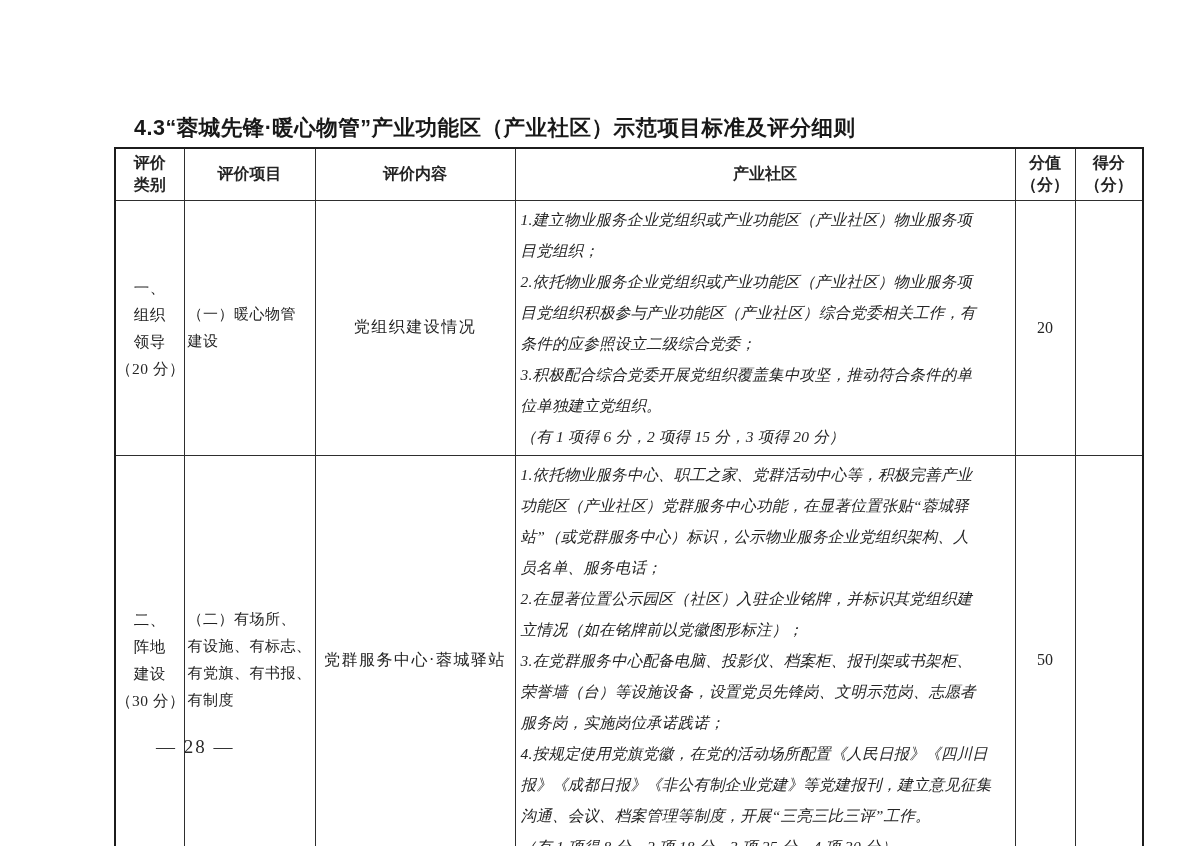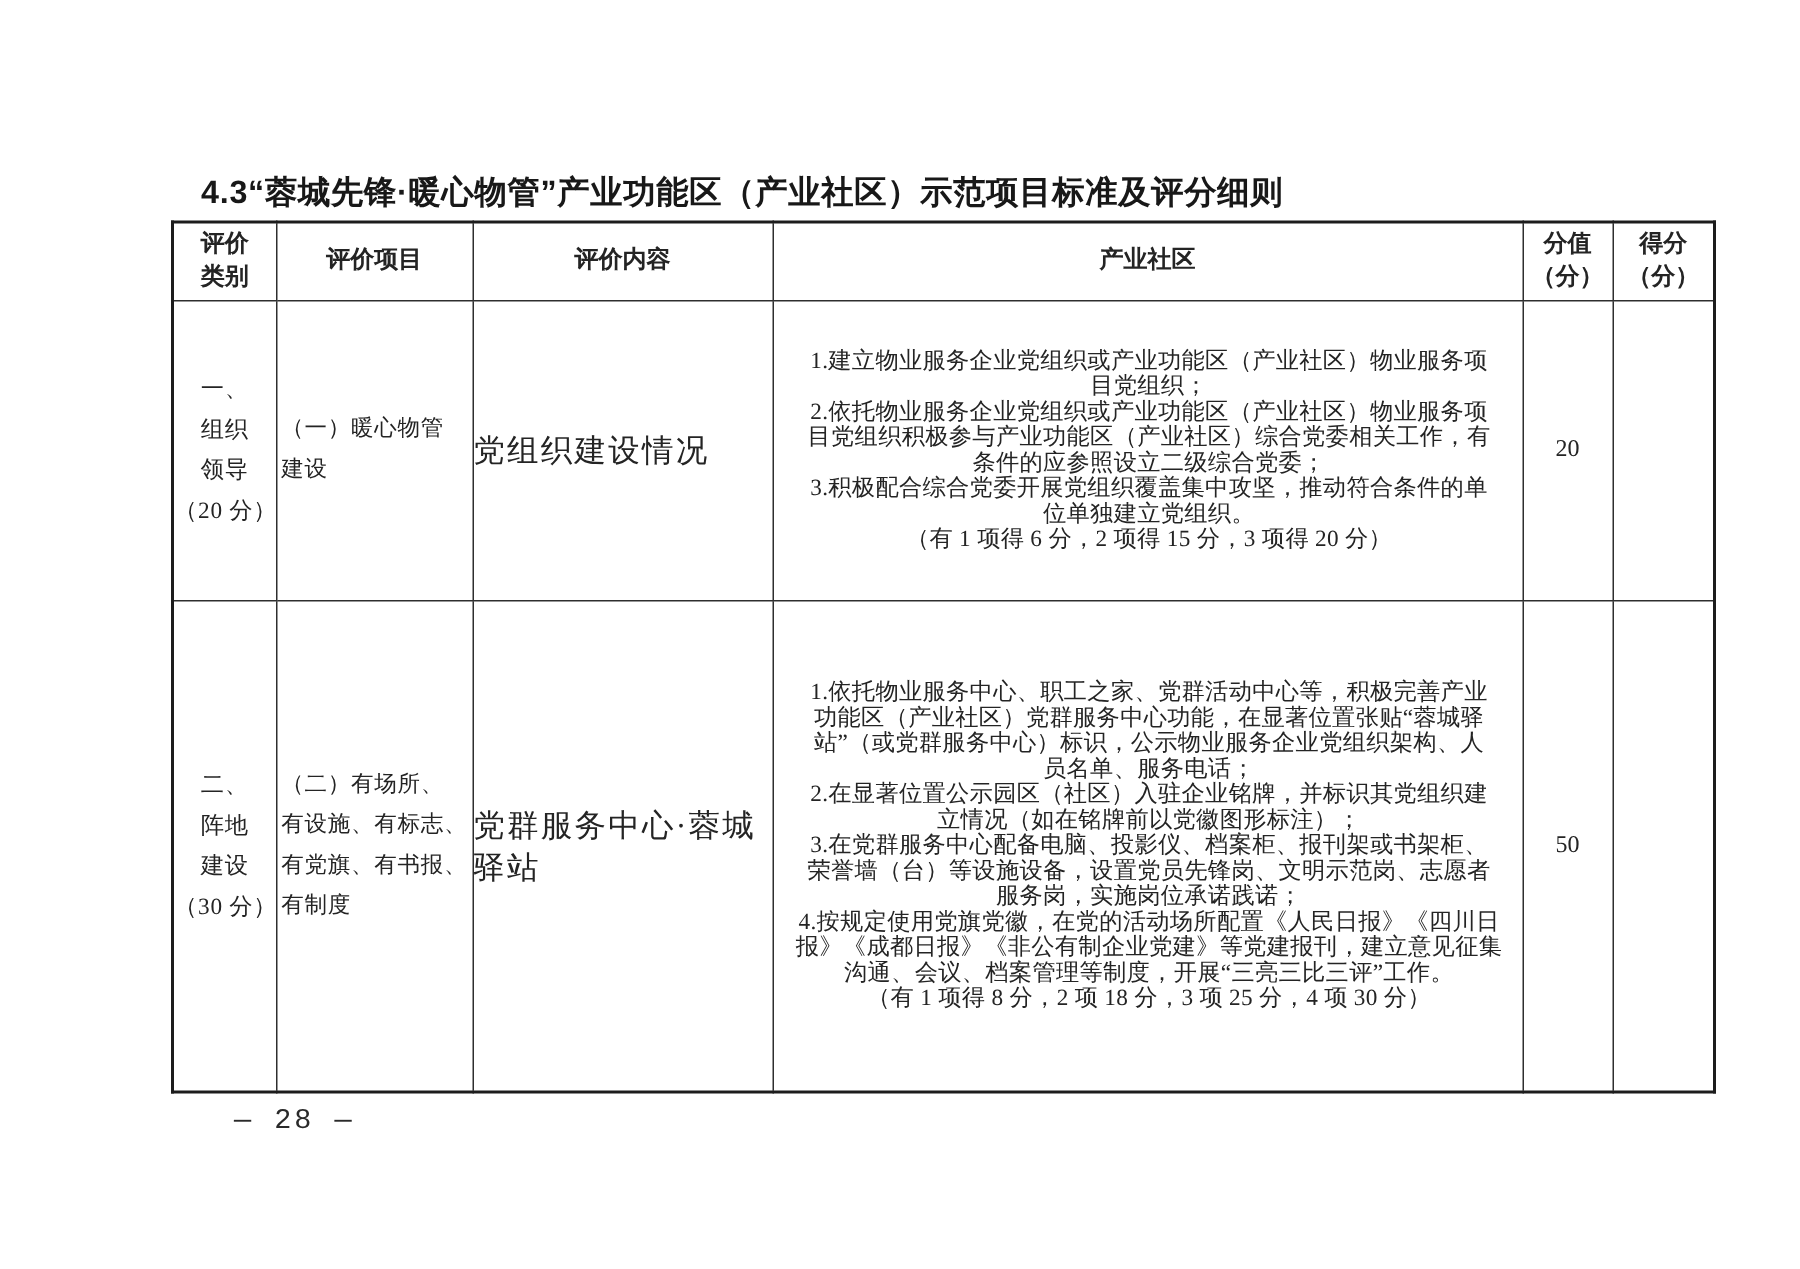--- a/index.html
+++ b/index.html
@@ -62,47 +62,49 @@
   }
   td.cell-item {
     font-size: 15px;
     line-height: 27px;
     text-align: left;
     white-space: pre-line;
     padding-left: 3px;
     letter-spacing: 0.5px;
   }
   td.cell-content {
-    font-size: 21px;
+    font-size: 16px;
+    text-align: center;
     letter-spacing: 1.5px;
   }
   td.cell-standard {
     font-size: 15.5px;
-    line-height: 17px;
-    text-align: center;
+    line-height: 31px;
+    text-align: left;
     white-space: pre-line;
     padding: 3px 3px 3px 5px;
     letter-spacing: 0.2px;
+    font-style: italic;
   }
   td.cell-score {
     font-size: 16px;
     text-align: center;
     font-family: Liberation Serif, serif;
   }
   td.cell-obtained {
     font-size: 16px;
     text-align: center;
   }
   .page-footer {
     position: absolute;
     left: 156px; top: 736px;
     font-size: 19px;
     letter-spacing: 2px;
     color: #2a2a2a;
-    font-family: Liberation Mono, monospace;
+    font-family: Liberation Serif, serif;
   }
 </style>
 </head>
 <body>
 
 <div class="page">
 
   <div class="doc-title">4.3“蓉城先锋·暖心物管”产业功能区（产业社区）示范项目标准及评分细则</div>
 
   <table class="eval-table">

